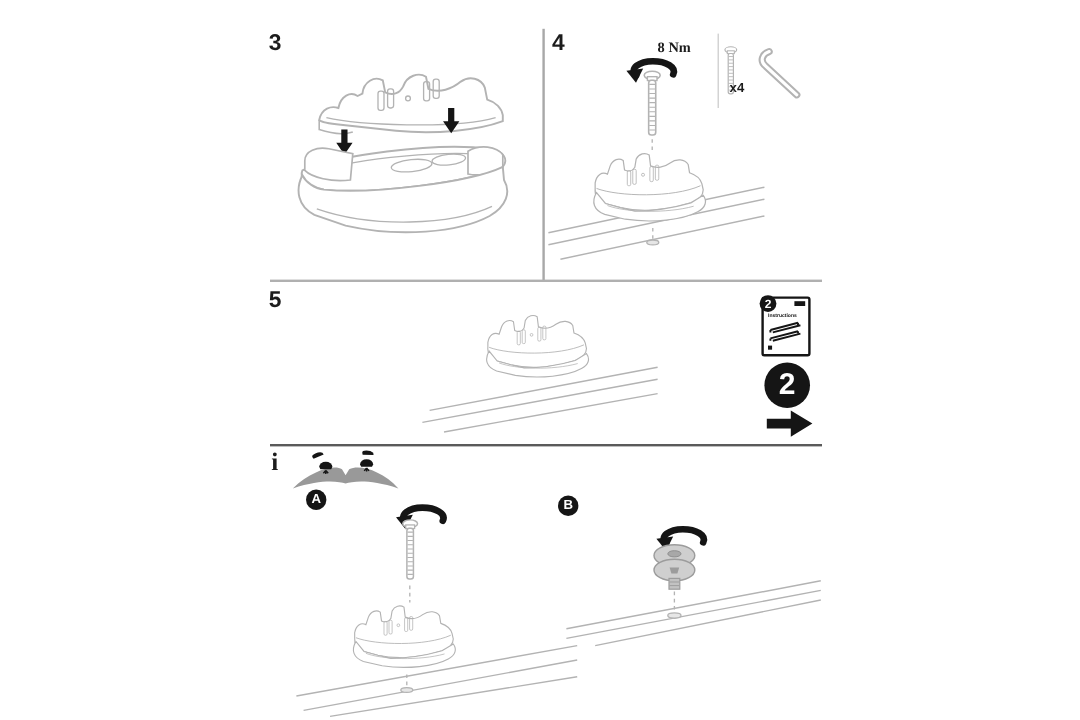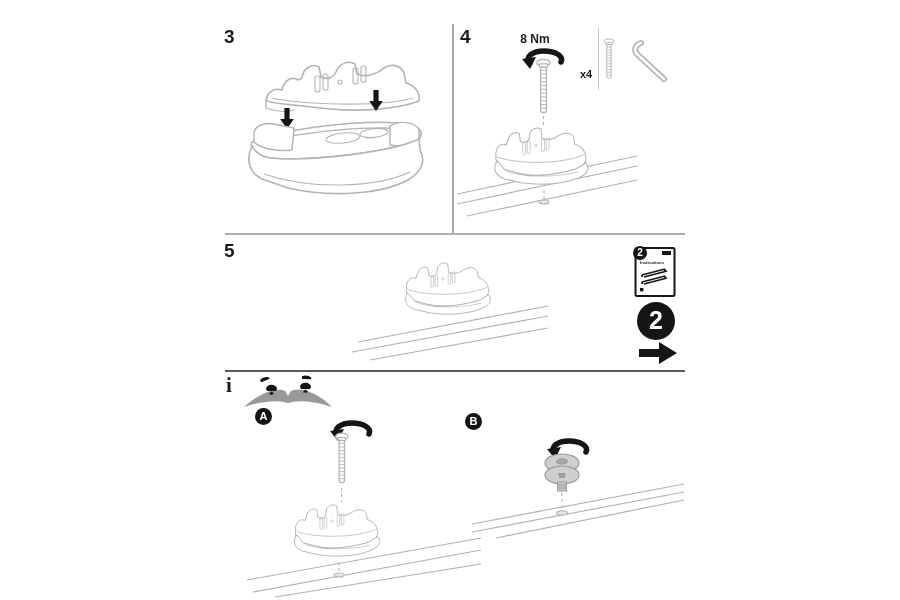--- a/index.html
+++ b/index.html
@@ -83,42 +83,42 @@
       <path d="M150,80 C160,74 174,76 179,83 L179,93 C172,99 158,101 150,99 Z" fill="#fff" stroke="#b3b3b3" stroke-width="1.4"></path>
       <path d="M12,100 C6,112 8,126 22,133 L48,142 C92,152 142,148 168,134 C182,126 186,114 180,104 L179,93 C152,106 70,116 30,112 C22,111 15,106 12,100 Z" fill="#fff" stroke="#b3b3b3" stroke-width="1.6"></path>
       <path d="M24,128 C70,144 136,142 170,126" fill="none" stroke="#b3b3b3" stroke-width="1.1"></path>
     </g>
   </svg>
 
   <div class="abs vline" style="left:452px;top:24px;height:210px;"></div>
 
   <div class="abs stepnum" style="left:460px;top:26px;">4</div>
 
-  <div class="abs smallbold" style="left:504px;top:32px;width:62px;text-align:center;font-size:12px;">8 Nm</div>
+  <div class="abs smallbold" style="left:548px;top:32px;width:62px;text-align:left;font-size:12px;font-family:Liberation Serif, serif;">8 Nm</div>
 
   <svg class="abs" style="left:455px;top:44px;" width="185" height="188" viewBox="0 0 185 188">
     <g stroke="#b3b3b3" stroke-width="1.2" fill="none">
       <path d="M2,150 L182,112"></path>
       <path d="M2,160 L182,122"></path>
       <path d="M12,172 L182,136"></path>
     </g>
     <use href="#rotarrow" x="66" y="4"></use>
     <use href="#screwlong" transform="translate(79,14) scale(0.95)"></use>
     <path d="M88.5,72 V82" stroke="#b3b3b3" stroke-width="1.1" stroke-dasharray="3,3"></path>
     <use href="#foot" transform="translate(25,72) scale(0.57)"></use>
     <path d="M89,146 V156" stroke="#b3b3b3" stroke-width="1.1" stroke-dasharray="3,3"></path>
     <ellipse cx="89" cy="158" rx="5" ry="2" fill="#e6e6e6" stroke="#b3b3b3" stroke-width="1.1"></ellipse>
   </svg>
 
   <div class="abs minivline" style="left:598px;top:28px;height:62px;"></div>
 
   <svg class="abs" style="left:602px;top:38px;" width="20" height="46" viewBox="0 0 20 46">
     <use href="#screwlong" transform="scale(0.70)"></use>
   </svg>
-  <div class="abs smallbold" style="left:580px;top:68px;font-size:11px;">x4</div>
+  <div class="abs smallbold" style="left:608px;top:68px;font-size:11px;">x4</div>
 
   <svg class="abs" style="left:630px;top:38px;" width="42" height="46" viewBox="0 0 42 46">
     <path d="M11,5 C5,7 3,13 8,17 L34,41" fill="none" stroke="#b3b3b3" stroke-width="6" stroke-linecap="round"></path>
     <path d="M11,5 C5,7 3,13 8,17 L34,41" fill="none" stroke="#ffffff" stroke-width="2.6" stroke-linecap="round"></path>
   </svg>
 
   <div class="abs hline-light" style="left:225px;top:233px;width:460px;"></div>
 
   <div class="abs stepnum" style="left:224px;top:240px;">5</div>
 

